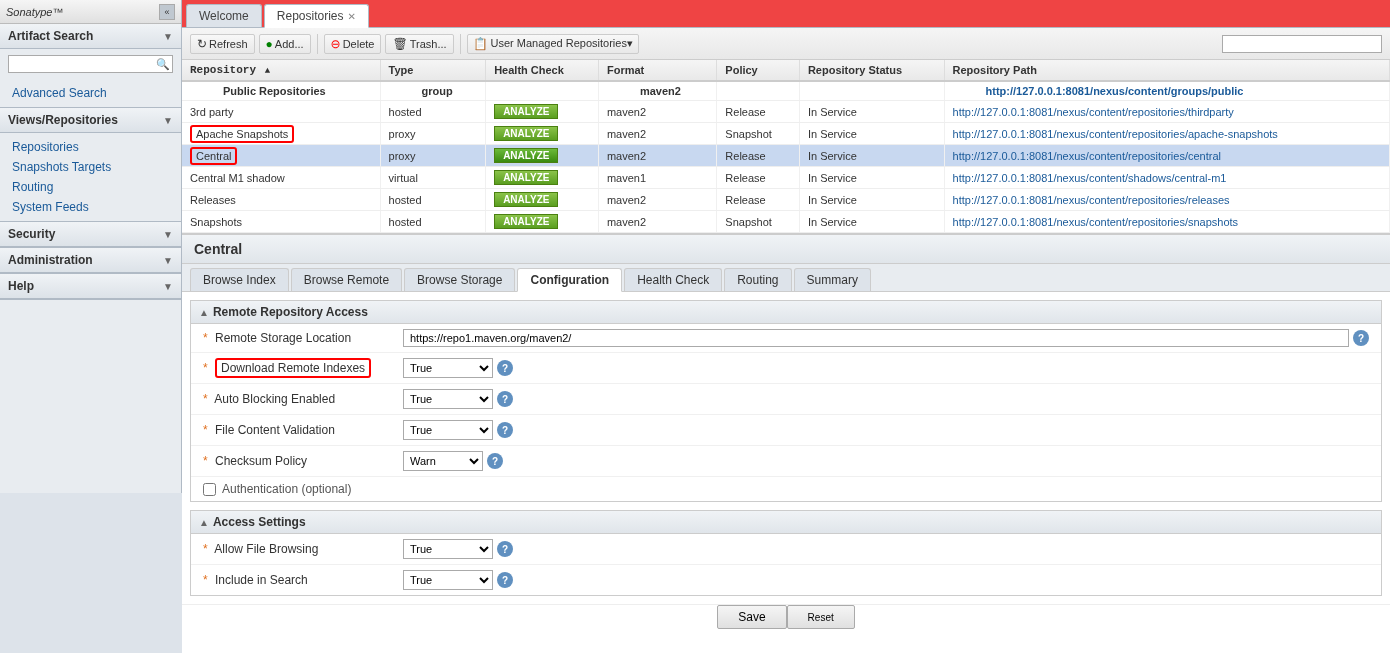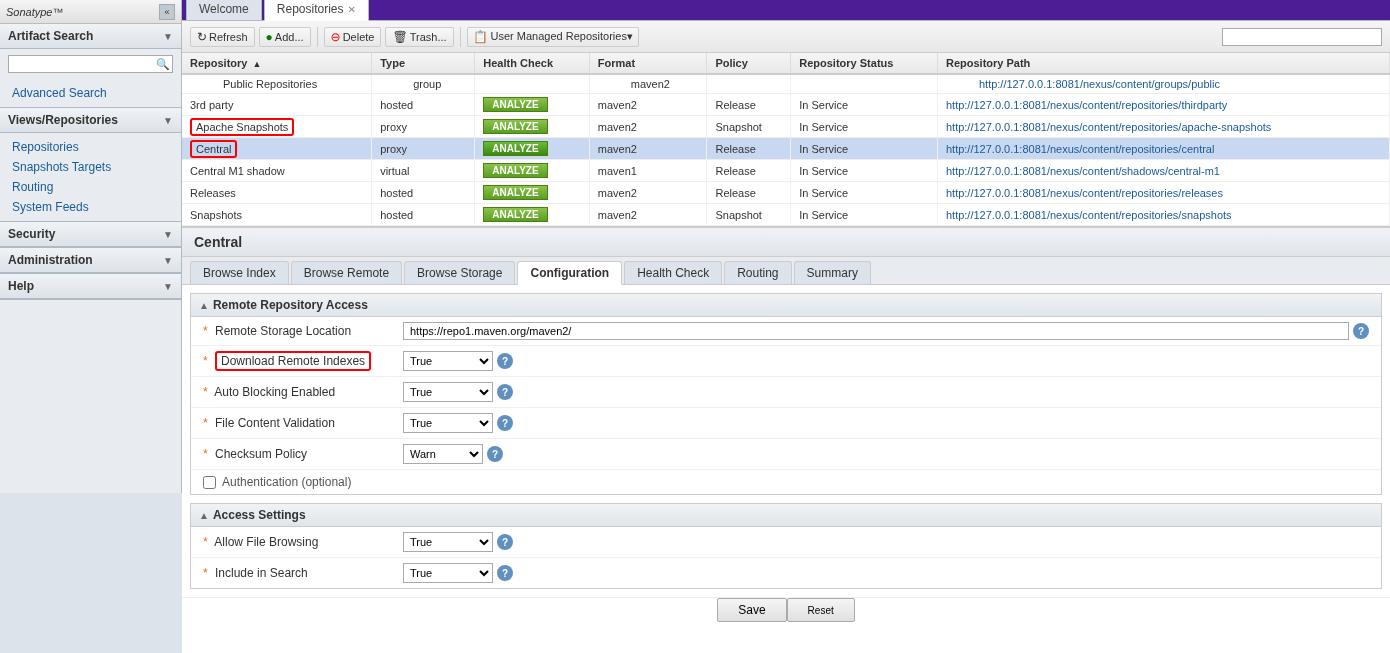--- a/index.html
+++ b/index.html
@@ -18,44 +18,44 @@
     .sidebar-search-input { width: 100%; border: 1px solid #aaa; padding: 2px 20px 2px 4px; font-size: 11px; background: white; }
     .sidebar-search-wrap { position: relative; }
     .sidebar-search-icon { position: absolute; right: 3px; top: 50%; transform: translateY(-50%); font-size: 11px; color: #666; }
     .sidebar-link { display: block; padding: 3px 12px; color: #1a5a99; text-decoration: none; font-size: 12px; cursor: pointer; }
     .sidebar-links { padding: 4px 0; background: #e8ecf0; }
 
     
     .main { flex: 1; display: flex; flex-direction: column; overflow: hidden; background: #dde3ea; }
 
     
-    .top-tabbar { background: #4c1d95; border-bottom: 1px solid #b0bac5; display: flex; align-items: flex-end; padding: 0 4px; height: 21px; }
+    .top-tabbar { background: #ef4444; border-bottom: 1px solid #b0bac5; display: flex; align-items: flex-end; padding: 0 4px; height: 28px; }
     .top-tab { padding: 4px 12px; border: 1px solid #b0bac5; border-bottom: none; background: #dde3ea; font-size: 12px; cursor: pointer; margin-right: 2px; color: #444; border-radius: 3px 3px 0 0; display: flex; align-items: center; gap: 4px; }
     .top-tab.active { background: white; font-weight: normal; border-bottom: 1px solid white; margin-bottom: -1px; }
     .top-tab .close-x { color: #888; font-size: 10px; cursor: pointer; }
 
     
     .toolbar { background: linear-gradient(to bottom, #f5f5f5, #e8e8e8); border-bottom: 1px solid #ccc; padding: 4px 8px; display: flex; align-items: center; gap: 4px; height: 32px; }
     .toolbar-btn { display: flex; align-items: center; gap: 2px; padding: 2px 6px; background: linear-gradient(to bottom, #f8f8f8, #e8e8e8); border: 1px solid #ccc; border-radius: 2px; cursor: pointer; font-size: 11px; color: #333; }
     .toolbar-icon { font-size: 12px; }
     .toolbar-separator { width: 1px; height: 20px; background: #ccc; margin: 0 2px; }
     .toolbar-search { margin-left: auto; border: 1px solid #aaa; padding: 2px 6px; font-size: 11px; width: 160px; background: white; }
 
     
     .content { flex: 1; overflow: hidden; display: flex; flex-direction: column; background: #dde3ea; }
 
     
     .repo-table-wrap { background: white; border-bottom: 1px solid #ccc; overflow: auto; max-height: 260px; }
     table { width: 100%; border-collapse: collapse; }
     thead tr { background: linear-gradient(to bottom, #f5f5f5, #e8e8e8); }
     th { padding: 4px 8px; text-align: left; font-size: 11px; font-weight: bold; border-bottom: 2px solid #ccc; border-right: 1px solid #ddd; white-space: nowrap; color: #333; cursor: pointer; }
-    th:first-child { padding-left: 8px; }
+    th:first-child { padding-left: 8px; font-family: Liberation Mono, monospace; }
     td { padding: 3px 8px; border-bottom: 1px solid #eee; border-right: 1px solid #f0f0f0; font-size: 11px; white-space: nowrap; }
     tr.selected { background: #c8d8f0; }
-    tr.group-row td { font-weight: normal; padding-left: 41px; }
+    tr.group-row td { font-weight: bold; padding-left: 41px; }
 
     .analyze-btn { background: linear-gradient(to bottom, #8bc34a, #5a9e20); color: white; border: 1px solid #4a8010; border-radius: 0; padding: 1px 8px; font-size: 10px; font-weight: bold; cursor: pointer; }
 
     .repo-url { color: #1a5a99; text-decoration: none; font-size: 11px; }
 
     
     .detail-panel { flex: 1; background: white; border-top: 1px solid #ccc; overflow: auto; }
     .detail-header { background: linear-gradient(to bottom, #f0f3f6, #e0e5ea); padding: 6px 12px; font-size: 14px; font-weight: bold; border-bottom: 1px solid #ccc; color: #333; }
 
     

